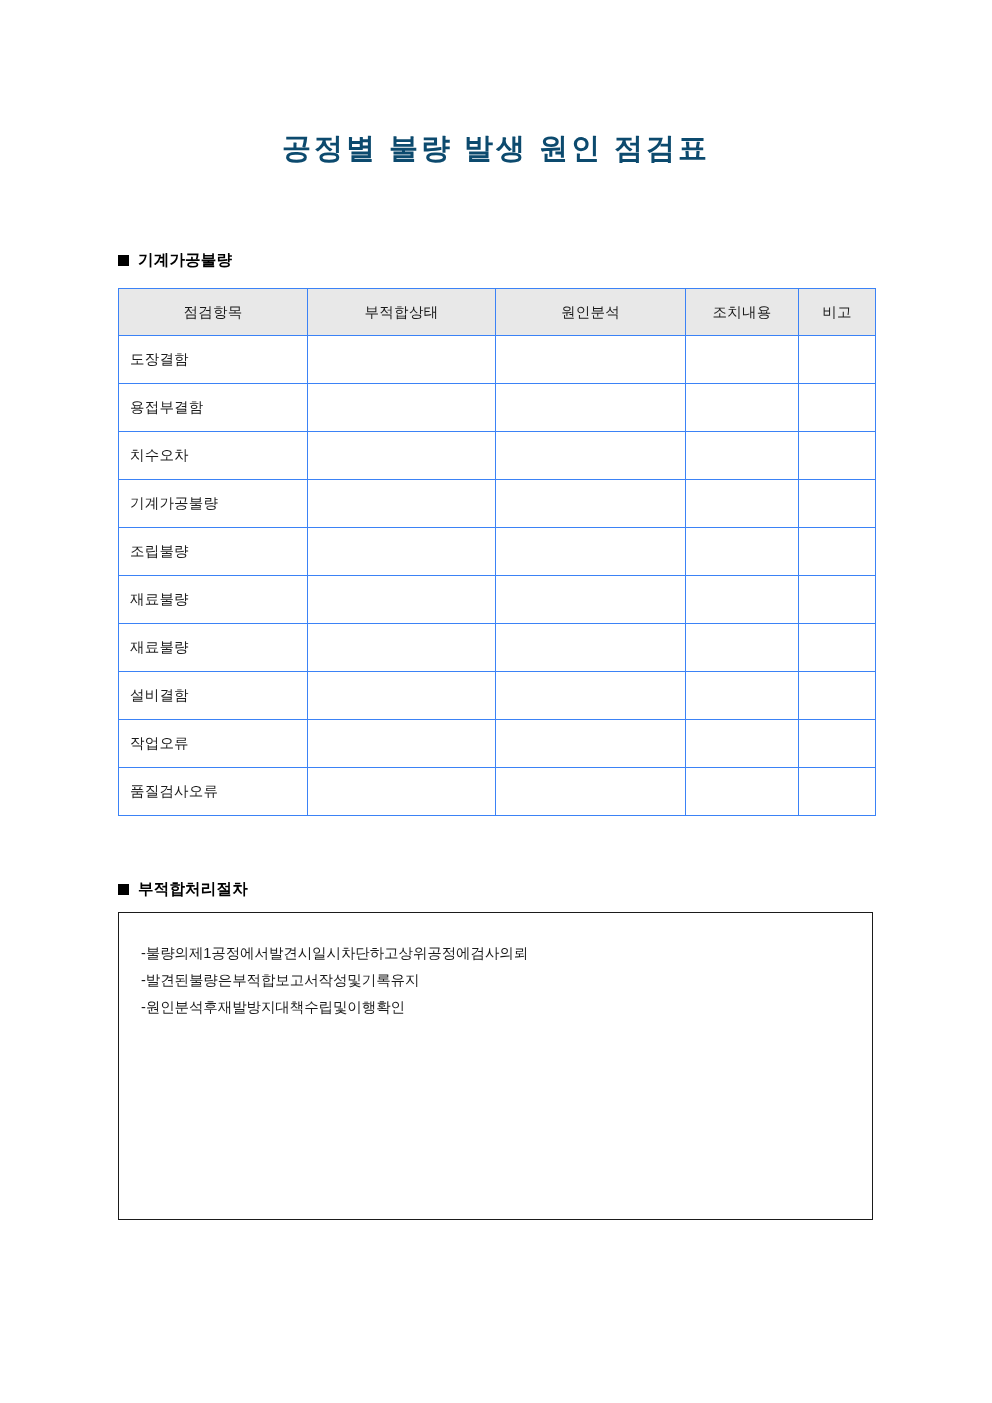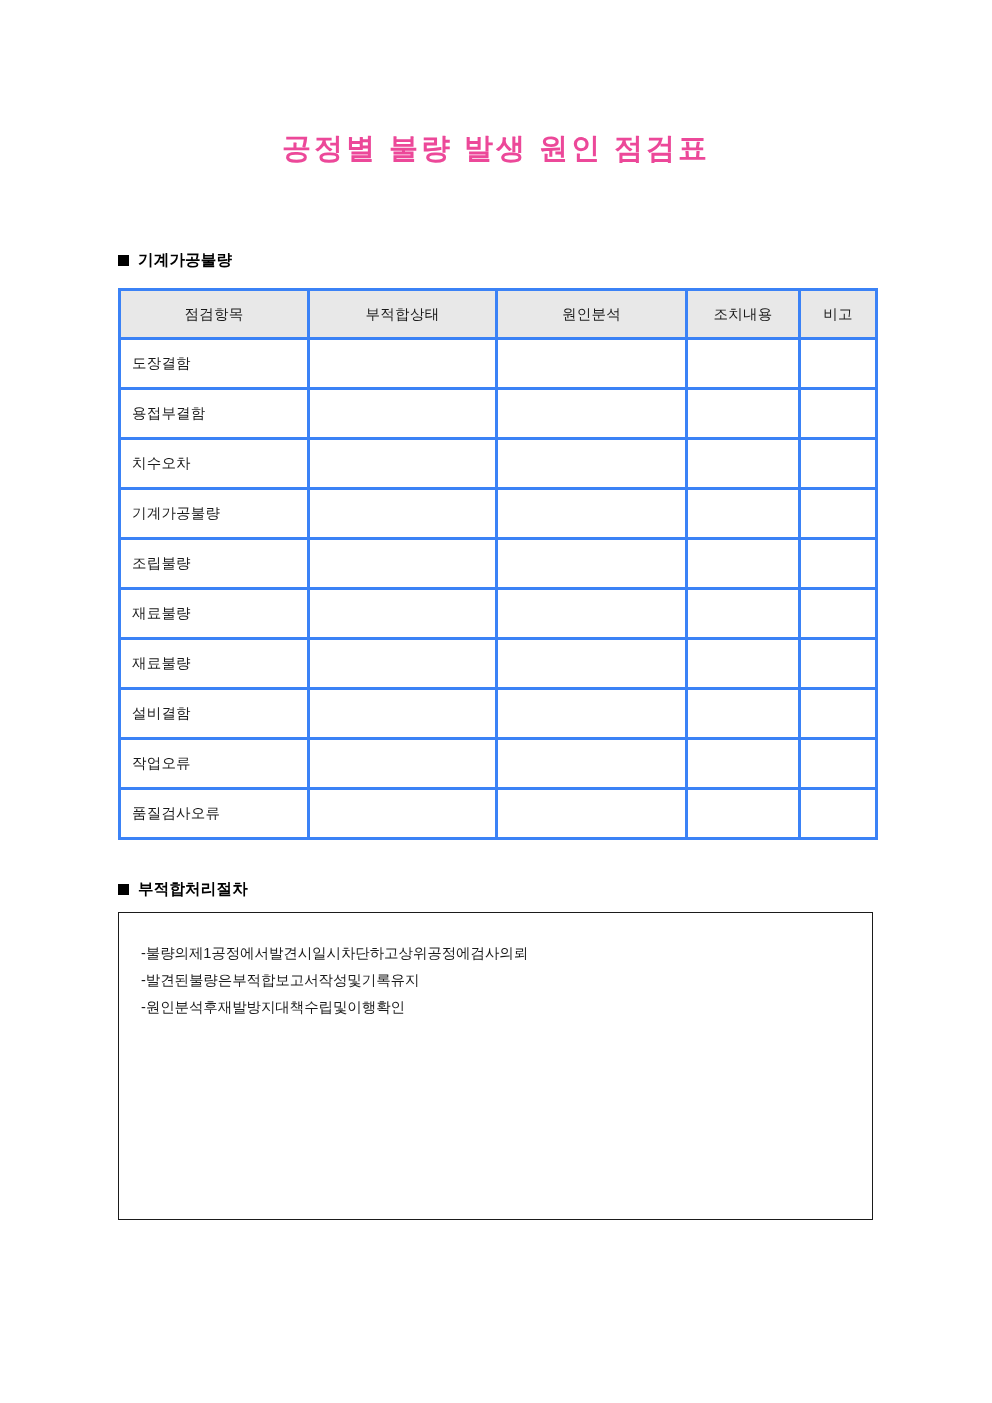--- a/index.html
+++ b/index.html
@@ -24,21 +24,21 @@
   
   .doc-title {
     position: absolute;
     top: 131px;
     left: 0;
     width: 992px;
     text-align: center;
     font-size: 29px;
     font-weight: bold;
     letter-spacing: 3px;
-    color: #ec4899;
+    color: #0c4a6e;
     line-height: 1.2;
     white-space: nowrap;
   }
 
   
   .section-heading {
     position: absolute;
     left: 118px;
     font-size: 15.5px;
     font-weight: bold;
@@ -72,21 +72,21 @@
     background: #ffffff;
   }
   .check-table col.c-item    { width: 189px; }
   .check-table col.c-state   { width: 188px; }
   .check-table col.c-cause   { width: 190px; }
   .check-table col.c-action  { width: 113px; }
   .check-table col.c-note    { width: 77px; }
 
   .check-table th,
   .check-table td {
-    border: 3px solid #3b82f6;
+    border: 1px solid #3b82f6;
     padding: 0;
     font-size: 14.5px;
     font-weight: normal;
     color: #1a1a1a;
     vertical-align: middle;
   }
   .check-table thead th {
     background: #e8e8e8;
     height: 46px;
     text-align: center;

